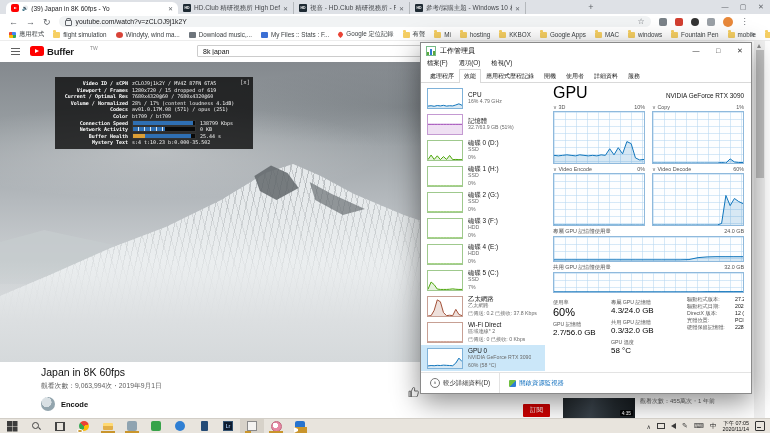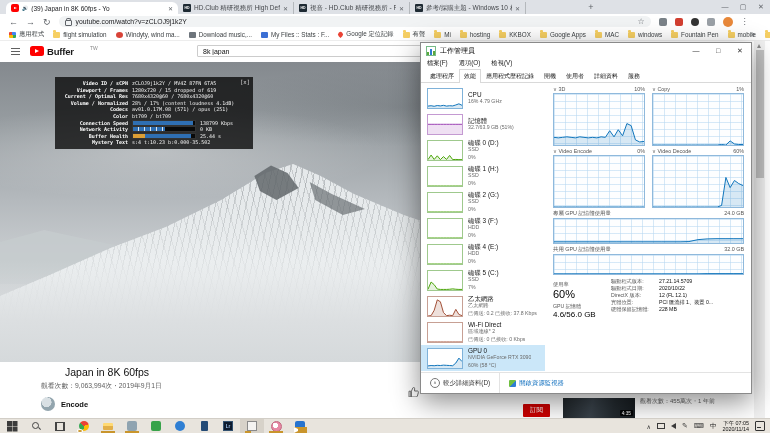--- a/index.html
+++ b/index.html
@@ -101,21 +101,21 @@
   .sval{white-space:nowrap;}
   .rbar{display:none;width:62px;height:4px;background:#0a0a0a;border:0.5px solid #333;flex:none;position:relative;}
   .bfill{position:absolute;left:0;top:0;bottom:0;background:#2f6fb3;}
   .srow.bar-full .rbar,.srow.bar-ticks .rbar,.srow.bar-buffer .rbar{display:block;}
   .srow.bar-full .bfill{width:97%;}
   .srow.bar-ticks .bfill{width:52%;background:repeating-linear-gradient(90deg,#2f6fb3 0 5px,#dce7f2 5px 6px);}
   .srow.bar-buffer .bfill{width:94%;background:linear-gradient(90deg,#dd9f35 0 21%,#2f6fb3 21%);}
   .snerd-close{position:absolute;right:3px;top:2px;font-size:5.5px;color:#ddd;}
 
   
-  .vtitle{position:absolute;left:41px;top:366px;font-size:10.5px;color:#0f0f0f;margin-left:24px;}
+  .vtitle{position:absolute;left:41px;top:366px;font-size:10.5px;color:#0f0f0f;}
   .vmeta{position:absolute;left:41px;top:381px;font-size:6.8px;color:#606060;}
   .likewrap{position:absolute;left:408px;top:383px;width:12px;height:10px;color:#606060;}
   .chav{position:absolute;left:41px;top:397px;width:14px;height:14px;border-radius:50%;
     background:radial-gradient(circle at 40% 38%,#d9e0e4 0 40%,#93a5ae 42%);}
   .chname{position:absolute;left:61px;top:400px;font-size:7.5px;font-weight:bold;color:#0f0f0f;}
   .subbtn{position:absolute;left:523px;top:404px;width:27px;height:13px;background:#c00;color:#fff;
     font-size:6.5px;display:flex;align-items:center;justify-content:center;border-radius:1px;}
 
   
   .rthumb{position:absolute;left:563px;top:398px;width:72px;height:20px;overflow:hidden;
@@ -688,20 +688,24 @@
             </span>
             <span class="t-txt">
               <span class="t-name">GPU 0</span>
               <span class="t-sub">NVIDIA GeForce RTX 3090</span>
               <span class="t-sub">60% (58 °C)</span>
             </span>
           </div>
         </div>
 
       <div class="tm-main">
+        <div class="gpu-hd">
+          <span class="gpu-title">GPU</span>
+          <span class="gpu-dev">NVIDIA GeForce RTX 3090</span>
+        </div>
         <div class="engines">
 
             <div class="eng">
               <div class="eng-label">
                 <span><span class="chev">∨ </span><span>3D</span></span>
                 <span>10%</span>
               </div>
               <div class="chartbox">
                 <svg viewBox="0 0 100 40" preserveAspectRatio="none">
                   <polygon class="sf" points="0,40 0.0,34.0 4.8,34.4 9.5,34.0 14.3,33.6 19.0,34.0 23.8,34.4 28.6,33.6 33.3,34.0 38.1,34.4 42.9,34.0 47.6,34.4 52.4,33.6 57.1,34.0 61.9,28.8 66.7,33.6 71.4,28.0 76.2,32.8 81.0,23.2 85.7,24.8 90.5,36.0 95.2,37.6 100.0,37.2 100,40"></polygon>
@@ -771,21 +775,29 @@
               <polyline class="sl" points="0.0,39.6 4.8,39.6 9.5,39.6 14.3,39.6 19.0,39.6 23.8,39.6 28.6,39.6 33.3,39.6 38.1,39.6 42.9,39.6 47.6,39.6 52.4,39.6 57.1,39.6 61.9,39.6 66.7,39.6 71.4,39.6 76.2,39.6 81.0,39.2 85.7,39.2 90.5,39.2 95.2,39.2 100.0,39.2" vector-effect="non-scaling-stroke"></polyline>
             </svg>
           </div>
         </div>
 
         <div class="gstats">
           <div class="gcol1">
             <div class="glabel">使用率</div>
             <div class="gval-big">60%</div>
             <div class="glabel">GPU 記憶體</div>
-            <div class="gval">4.6/56.0 GB</div>
+            <div class="gval">2.7/56.0 GB</div>
+          </div>
+          <div class="gcol2">
+            <div class="glabel">專屬 GPU 記憶體</div>
+            <div class="gval">4.3/24.0 GB</div>
+            <div class="glabel">共用 GPU 記憶體</div>
+            <div class="gval">0.3/32.0 GB</div>
+            <div class="glabel">GPU 溫度</div>
+            <div class="gval">58 °C</div>
           </div>
           <div class="gcol3">
 
               <div class="drow">
                 <span class="dl">驅動程式版本:</span>
                 <span class="dv">27.21.14.5709</span>
               </div>
 
               <div class="drow">
                 <span class="dl">驅動程式日期:</span>

